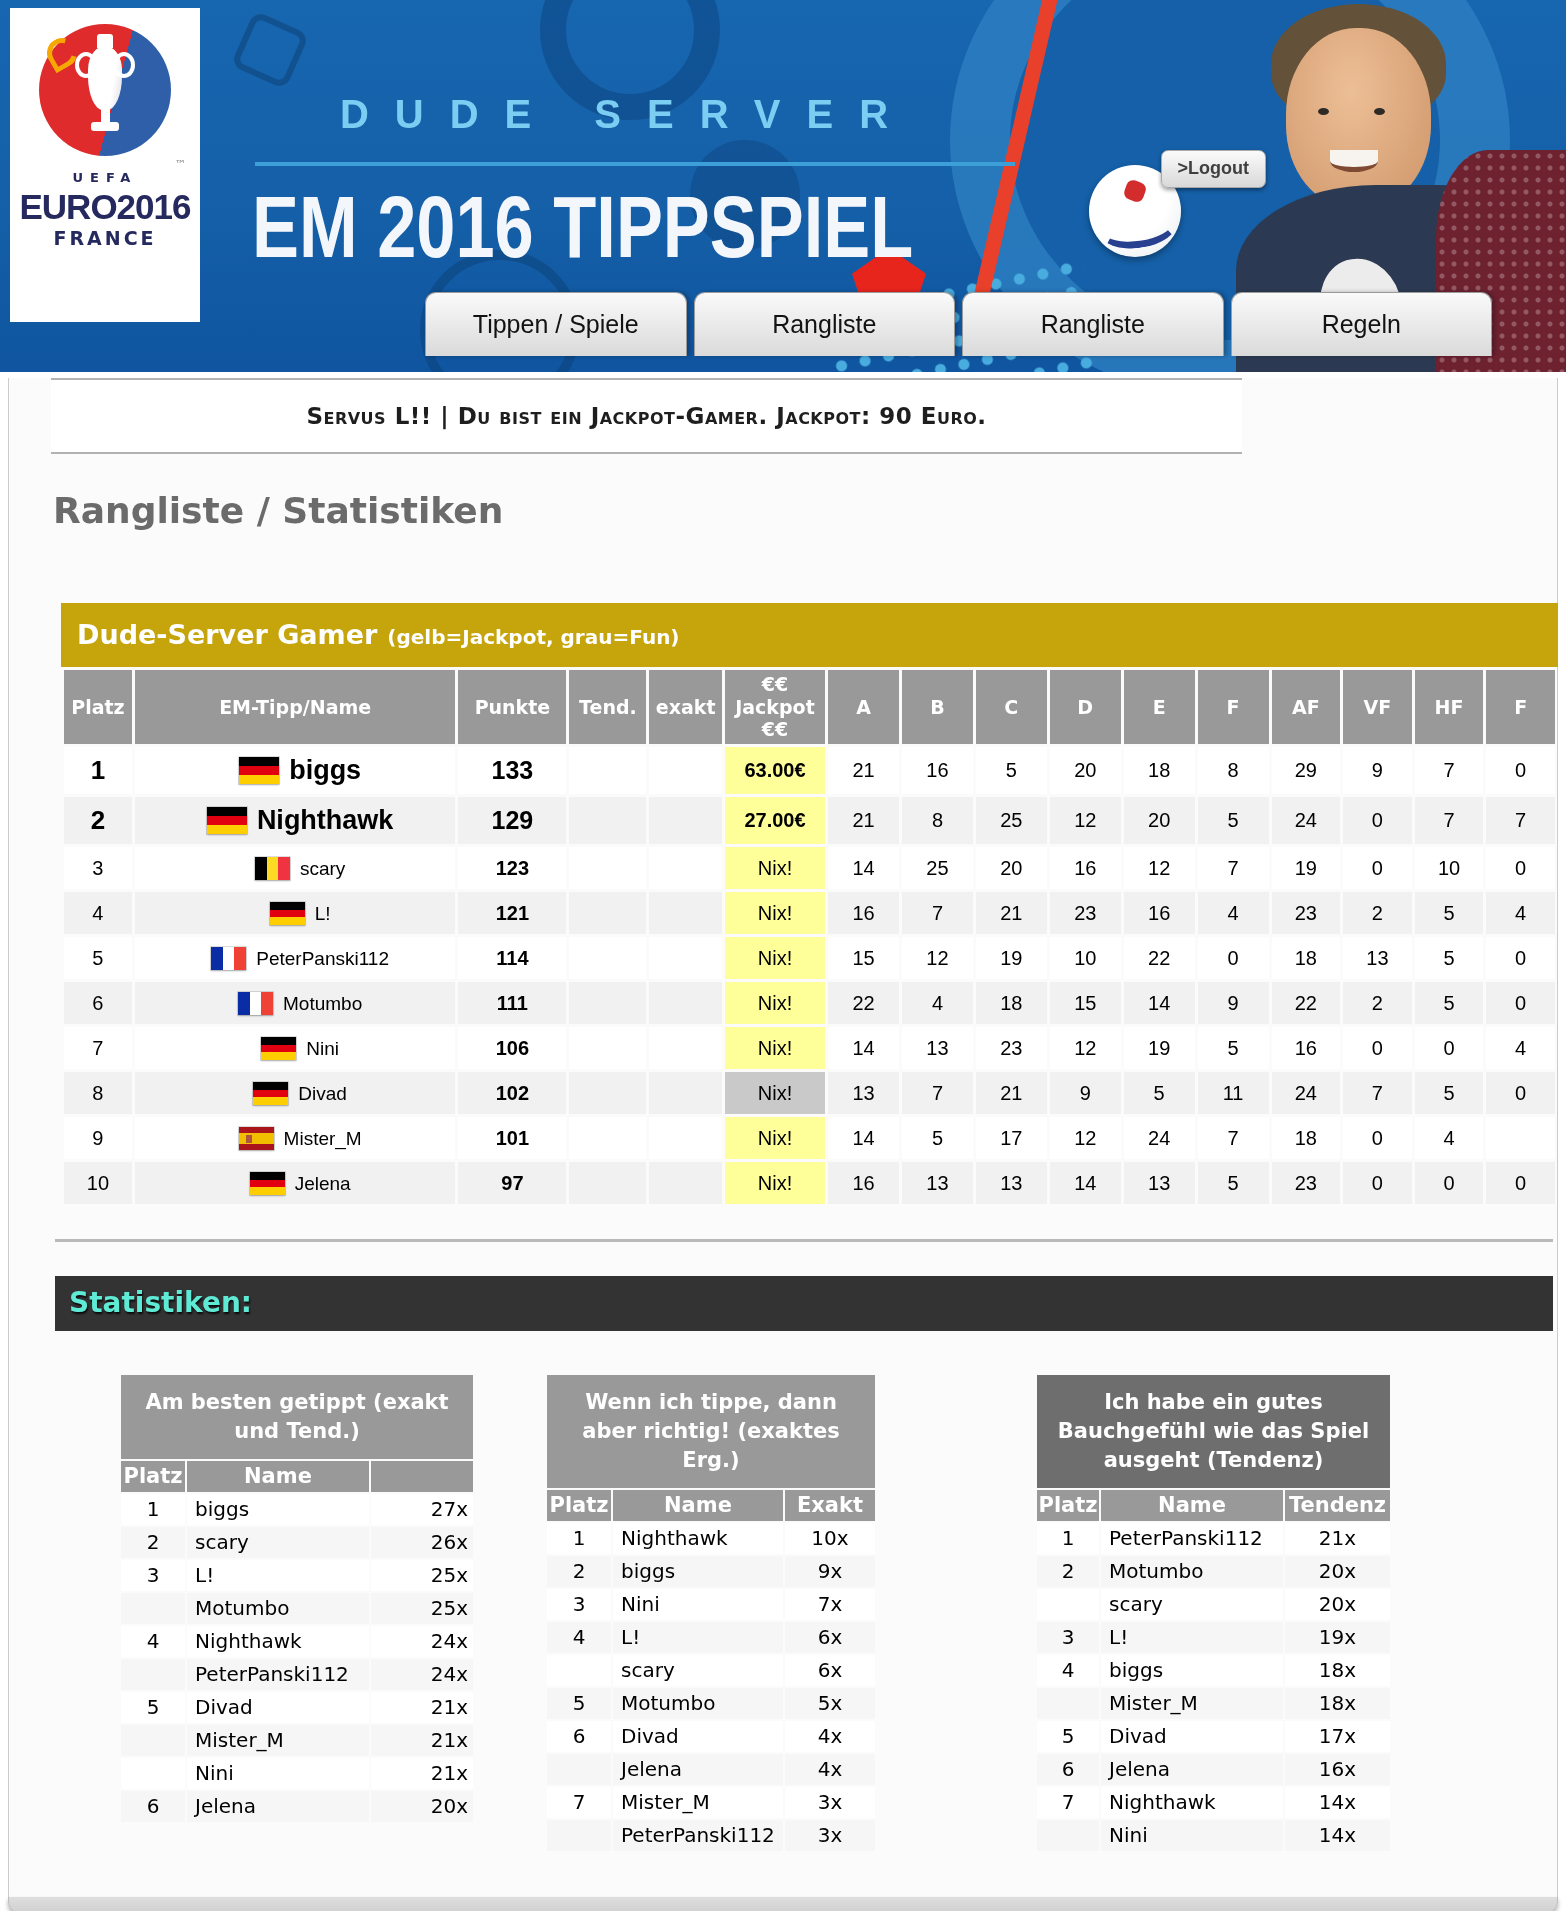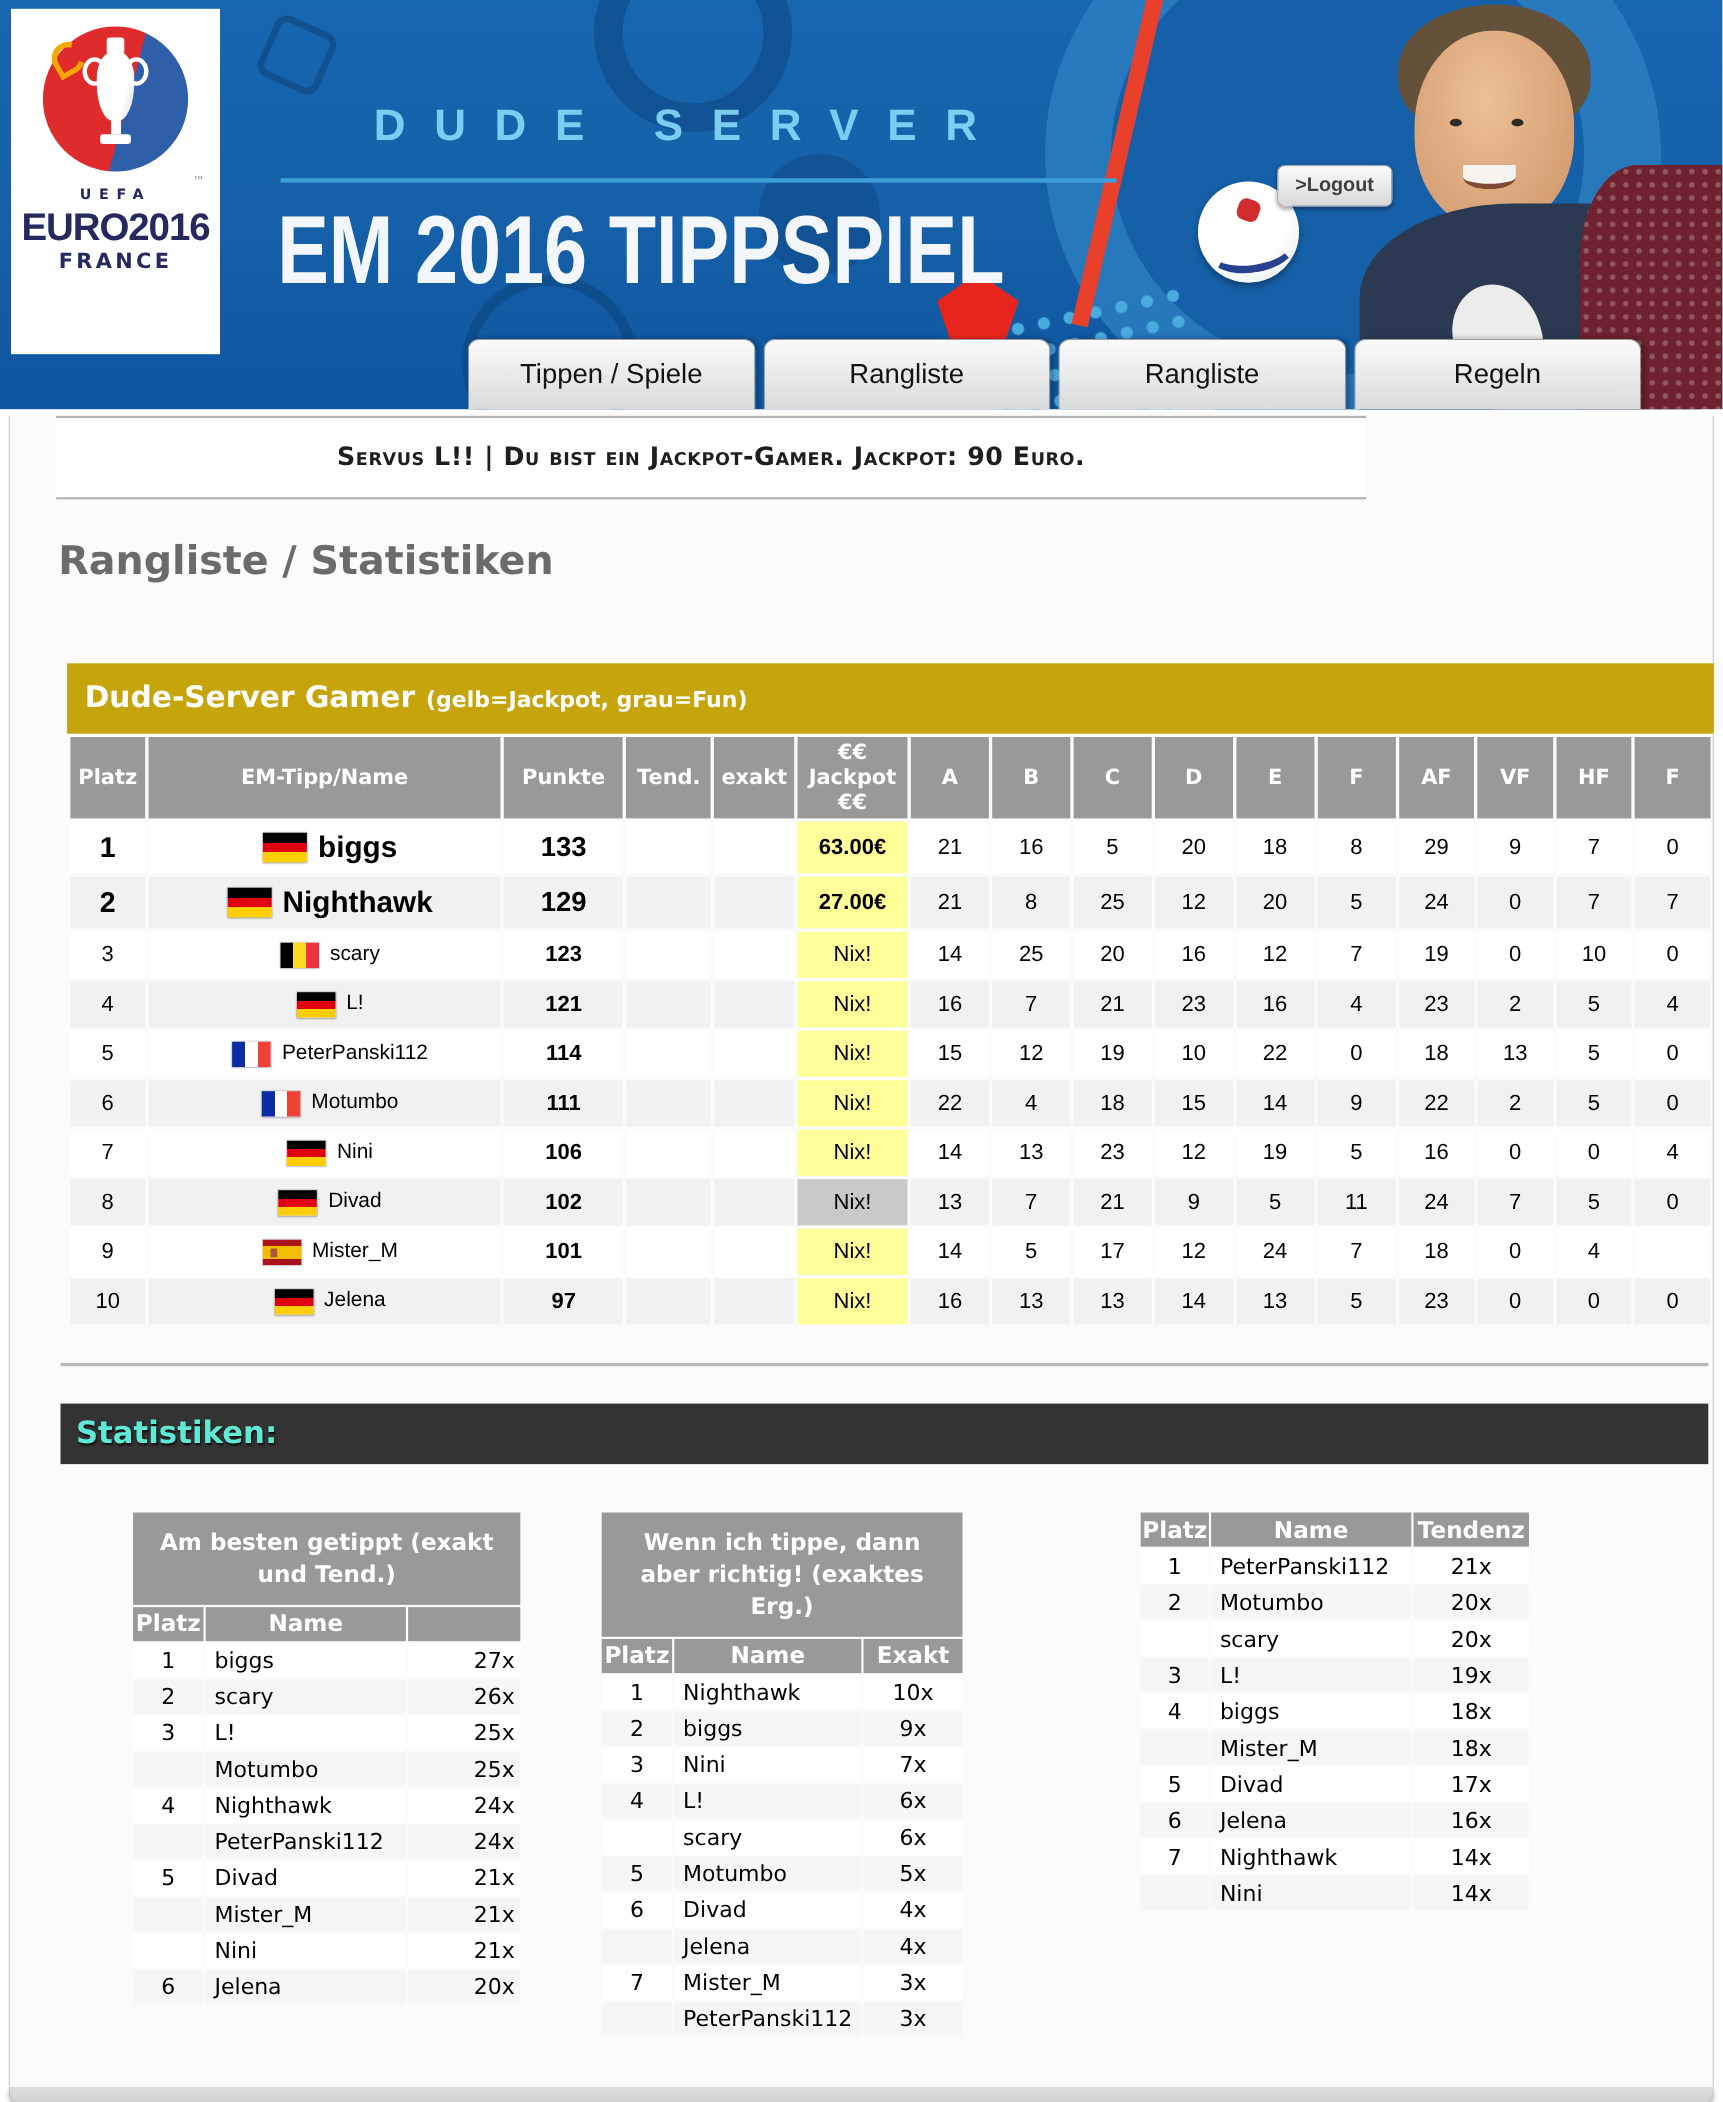--- a/index.html
+++ b/index.html
@@ -61,21 +61,21 @@
   .ball:before { content: ""; position: absolute; left: 10px; top: 42px; width: 68px; height: 34px; border-radius: 50%; border-bottom: 7px solid #27408F; border-left: 5px solid transparent; border-right: 5px solid transparent; transform: rotate(-8deg); }
   .ball:after { content: ""; position: absolute; left: 36px; top: 16px; width: 20px; height: 20px; background: #D22C2C; border-radius: 35%; transform: rotate(20deg); }
   .photo-num { position: absolute; right: 352px; top: 328px; color: #F2F2F2; font-size: 19px; font-weight: bold; font-style: italic; }
 
   .logout-btn { position: absolute; right: 300px; top: 150px; z-index: 6; padding: 7px 16px 8px;
                 background: linear-gradient(#FBFBFB, #D8D8D8); border: 1px solid #A9A9A9; border-radius: 7px;
                 font-size: 18px; font-weight: bold; color: #3F3F3F; box-shadow: 0 2px 4px rgba(0,0,0,.4); cursor: pointer;
                 font-family: "Liberation Sans", sans-serif; }
 
   
-  .tabs { position: absolute; left: 425px; right: 74px; bottom: 0; height: 64px; display: flex; gap: 7px; z-index: 6; }
+  .tabs { position: absolute; left: 425px; right: 74px; bottom: 16px; height: 64px; display: flex; gap: 7px; z-index: 6; }
   .tab { flex: 1; background: linear-gradient(#FAFAFA, #DADADA); border: 1px solid #9B9B9B; border-bottom: none;
          border-radius: 11px 11px 0 0; display: flex; align-items: center; justify-content: center;
          font-size: 25px; color: #121212; font-family: "Liberation Sans", sans-serif;
          box-shadow: 3px 0 4px rgba(0,0,0,.25); cursor: pointer; }
 
   
   .page { margin: 0 8px; background: #FBFBFB; border-left: 1px solid #CCC; border-right: 1px solid #CCC; padding-bottom: 44px; }
   .greet { margin: 6px 315px 0 42px; height: 76px; line-height: 72px; background: #fff;
            border-top: 2px solid #B2B2B2; border-bottom: 2px solid #B2B2B2; text-align: center;
            font-variant: small-caps; font-weight: bold; font-size: 23px; color: #1E1E1E; letter-spacing: .5px; }
@@ -562,20 +562,23 @@
       </div>
       <div class="stat-col c2">
         <table class="stat">
           <colgroup>
             <col class="pl">
             <col>
             <col class="cn">
           </colgroup>
           <thead>
             <tr>
+              <th class="title-cell dark" colspan="3">Ich habe ein gutes Bauchgefühl wie das Spiel ausgeht (Tendenz)</th>
+            </tr>
+            <tr>
               <th class="colh">Platz</th>
               <th class="colh">Name</th>
               <th class="colh">Tendenz</th>
             </tr>
           </thead>
           <tbody>
             <tr>
               <td class="splatz">1</td>
               <td class="sname">PeterPanski112</td>
               <td class="scount">21x</td>

